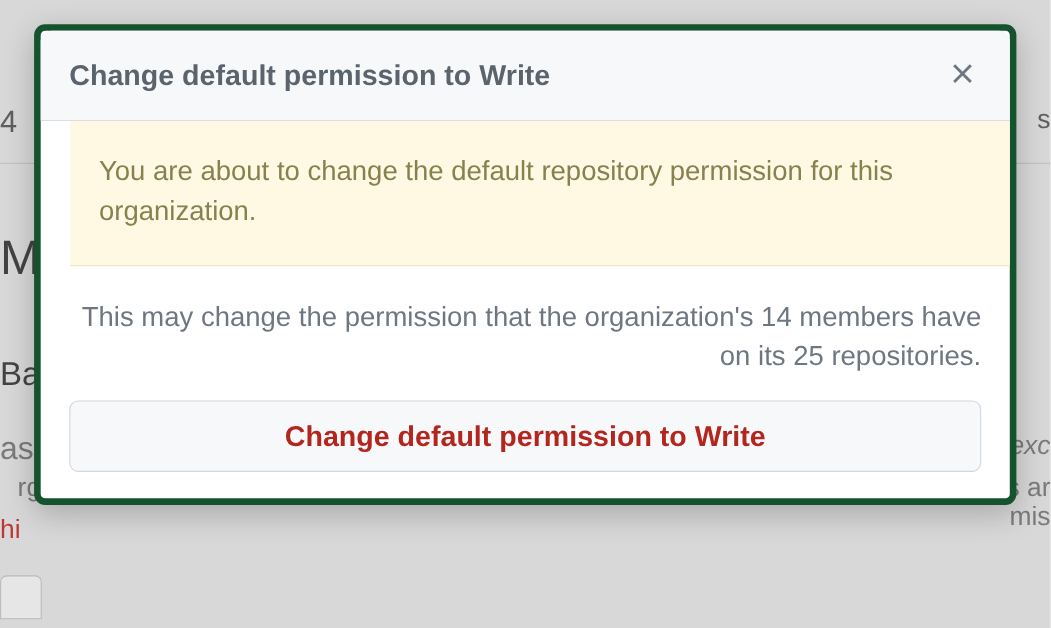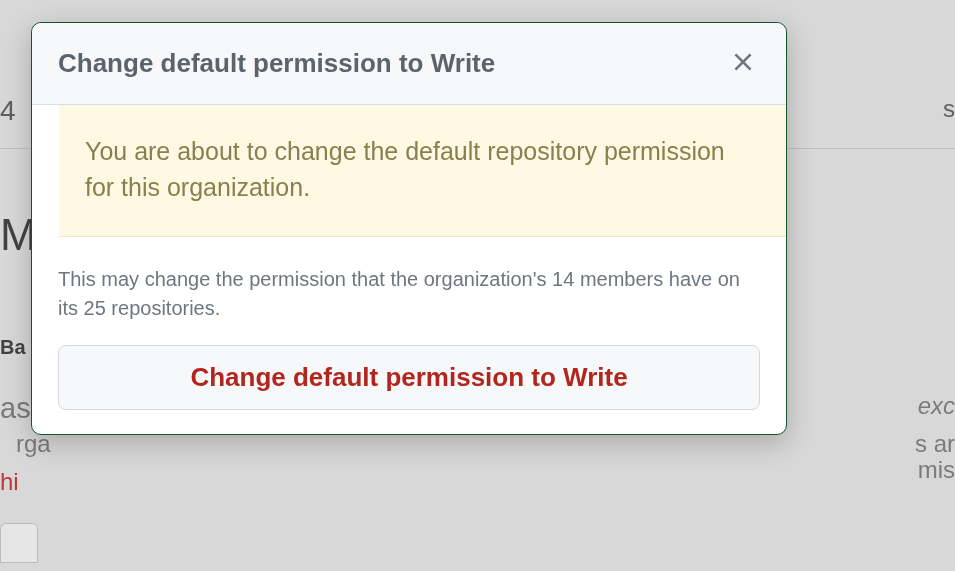--- a/index.html
+++ b/index.html
@@ -36,24 +36,23 @@
     }
     .bg-M {
       left: 0px;
       top: 210px;
       font-size: 44px;
       font-weight: 400;
       color: #2a2a2a;
     }
     .bg-Ba {
       left: 0px;
-      top: 336px;
-      font-size: 20px;
+      top: 324px;
+      font-size: 30px;
       color: #2a2a2a;
-      font-weight: bold;
     }
     .bg-line1 {
       left: 0px;
       top: 392px;
       font-size: 29px;
       color: #6b6b6b;
     }
     .bg-line2 {
       left: 16px;
       top: 430px;
@@ -96,23 +95,23 @@
       padding: 14px 18px;
       font-size: 22px;
       color: #2a2a2a;
       height: 40px;
       overflow: hidden;
     }
     .modal {
       position: absolute;
       left: 31px;
       top: 22px;
-      width: 756px;
+      width: 893px;
       background: #ffffff;
-      border: 1px solid #14532d;
+      border: 6px solid #14532d;
       border-radius: 10px;
       box-shadow: 0 8px 28px rgba(0,0,0,0.22);
     }
     .modal-header {
       display: flex;
       align-items: center;
       justify-content: space-between;
       padding: 22px 26px;
       background: #f6f8fa;
       border-bottom: 1px solid #d8dee4;
@@ -143,23 +142,24 @@
       background: #fff8e3;
       border-bottom: 1px solid #eee5c2;
       padding: 28px 26px 30px 26px;
       font-size: 25px;
       line-height: 1.45;
       color: #89804f;
       margin-left: 27px;
     }
     .modal-body {
       padding: 28px 26px 22px 26px;
-      font-size: 20px;
+      font-size: 25px;
       line-height: 1.45;
       color: #6e7781;
+      text-align: right;
     }
     .modal-footer {
       padding: 0 26px 24px 26px;
     }
     .confirm-btn {
       width: 100%;
       padding: 16px 20px;
       font-size: 26px;
       font-weight: 600;
       color: #b3261e;

